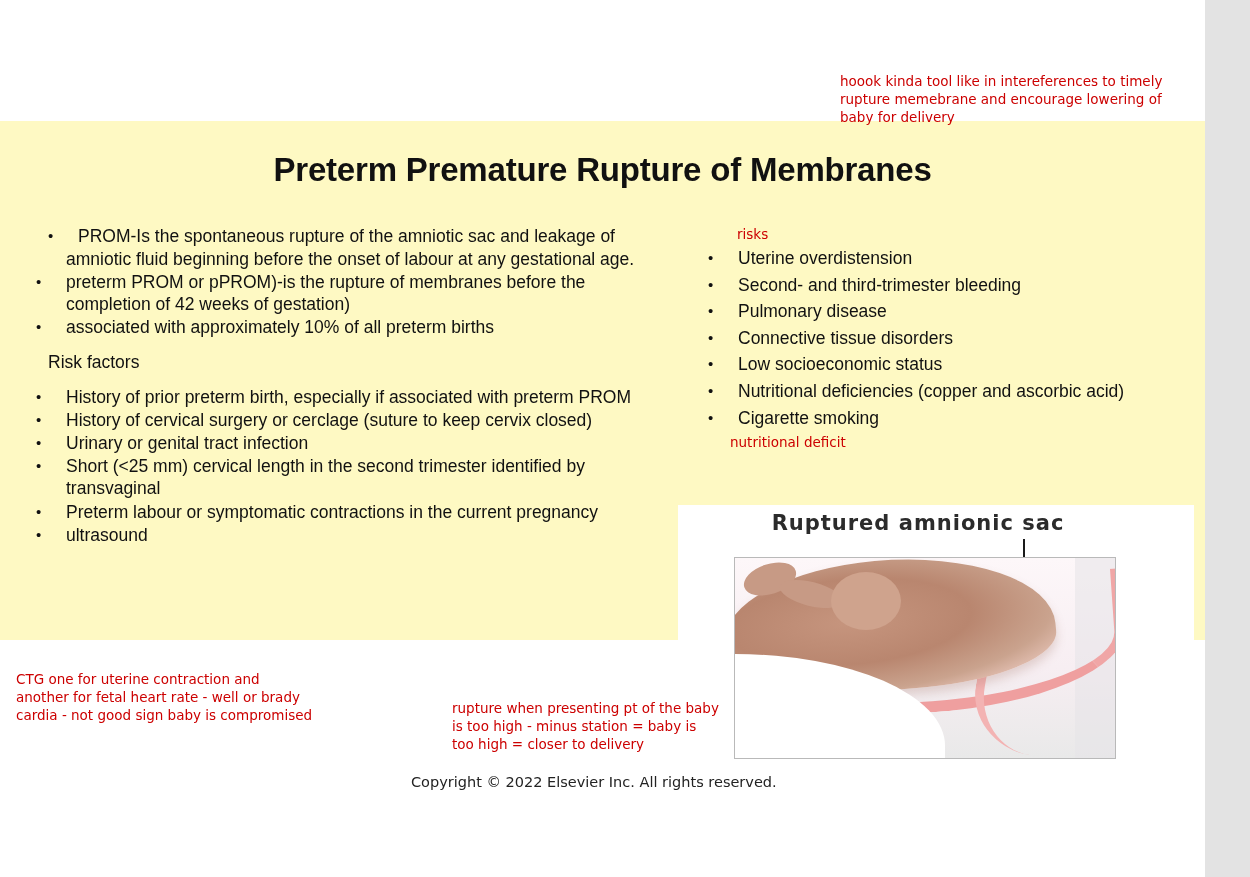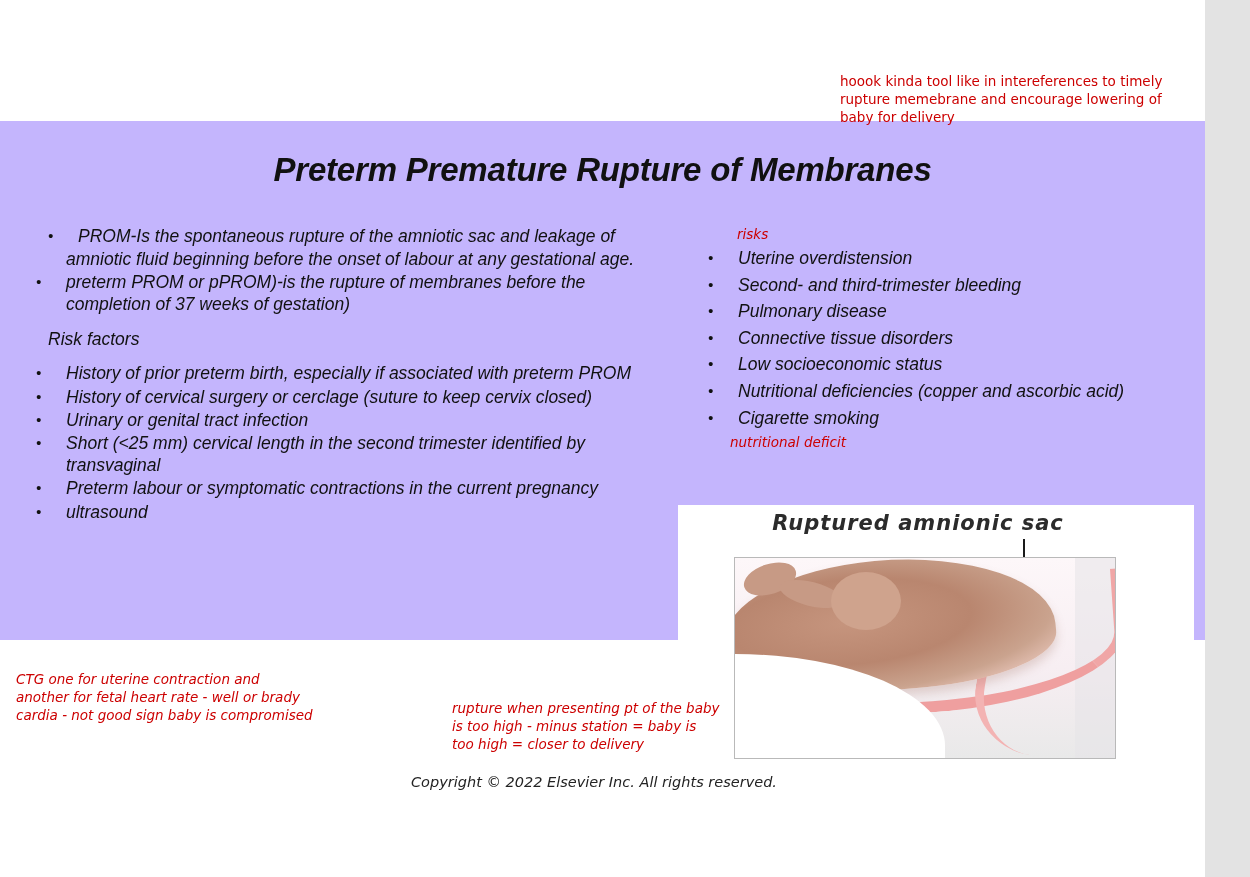--- a/index.html
+++ b/index.html
@@ -25,22 +25,21 @@
     background: #e3e3e3;
   }
 
   
   .slide {
     position: absolute;
     left: 0;
     top: 121px;
     width: 1205px;
     height: 519px;
-    background: #c4b5fd;
-    font-style: italic;
+    background: #fef9c3;
   }
 
   
   .ann-top {
     position: absolute;
     left: 840px;
     top: 72px;
     width: 340px;
     color: #cc0000;
     font-size: 13.5px;
@@ -270,21 +269,22 @@
 <div class="ann-top red-note">hoook kinda tool like in intereferences to timely rupture memebrane and encourage lowering of baby for delivery</div>
 
 <div class="slide">
 
   <div class="slide-title">Preterm Premature Rupture of Membranes</div>
 
   <div class="col-left">
 
     <ul class="bul">
       <li style="text-indent:12px;">PROM-Is the spontaneous rupture of the amniotic sac and leakage of amniotic fluid beginning before the onset of labour at any gestational age.</li>
-      <li>preterm PROM or pPROM)-is the rupture of membranes before the completion of 37 weeks of gestation)</li>
+      <li>preterm PROM or pPROM)-is the rupture of membranes before the completion of 42 weeks of gestation)</li>
+      <li class="arrow">associated with approximately 10% of all preterm births</li>
     </ul>
 
     <p class="plain">Risk factors</p>
 
     <ul class="bul">
       <li>History of prior preterm birth, especially if associated with preterm PROM</li>
       <li>History of cervical surgery or cerclage (suture to keep cervix closed)</li>
       <li>Urinary or genital tract infection</li>
       <li>Short (&lt;25 mm) cervical length in the second trimester identified by transvaginal</li>
       <li>Preterm labour or symptomatic contractions in the current pregnancy</li>

